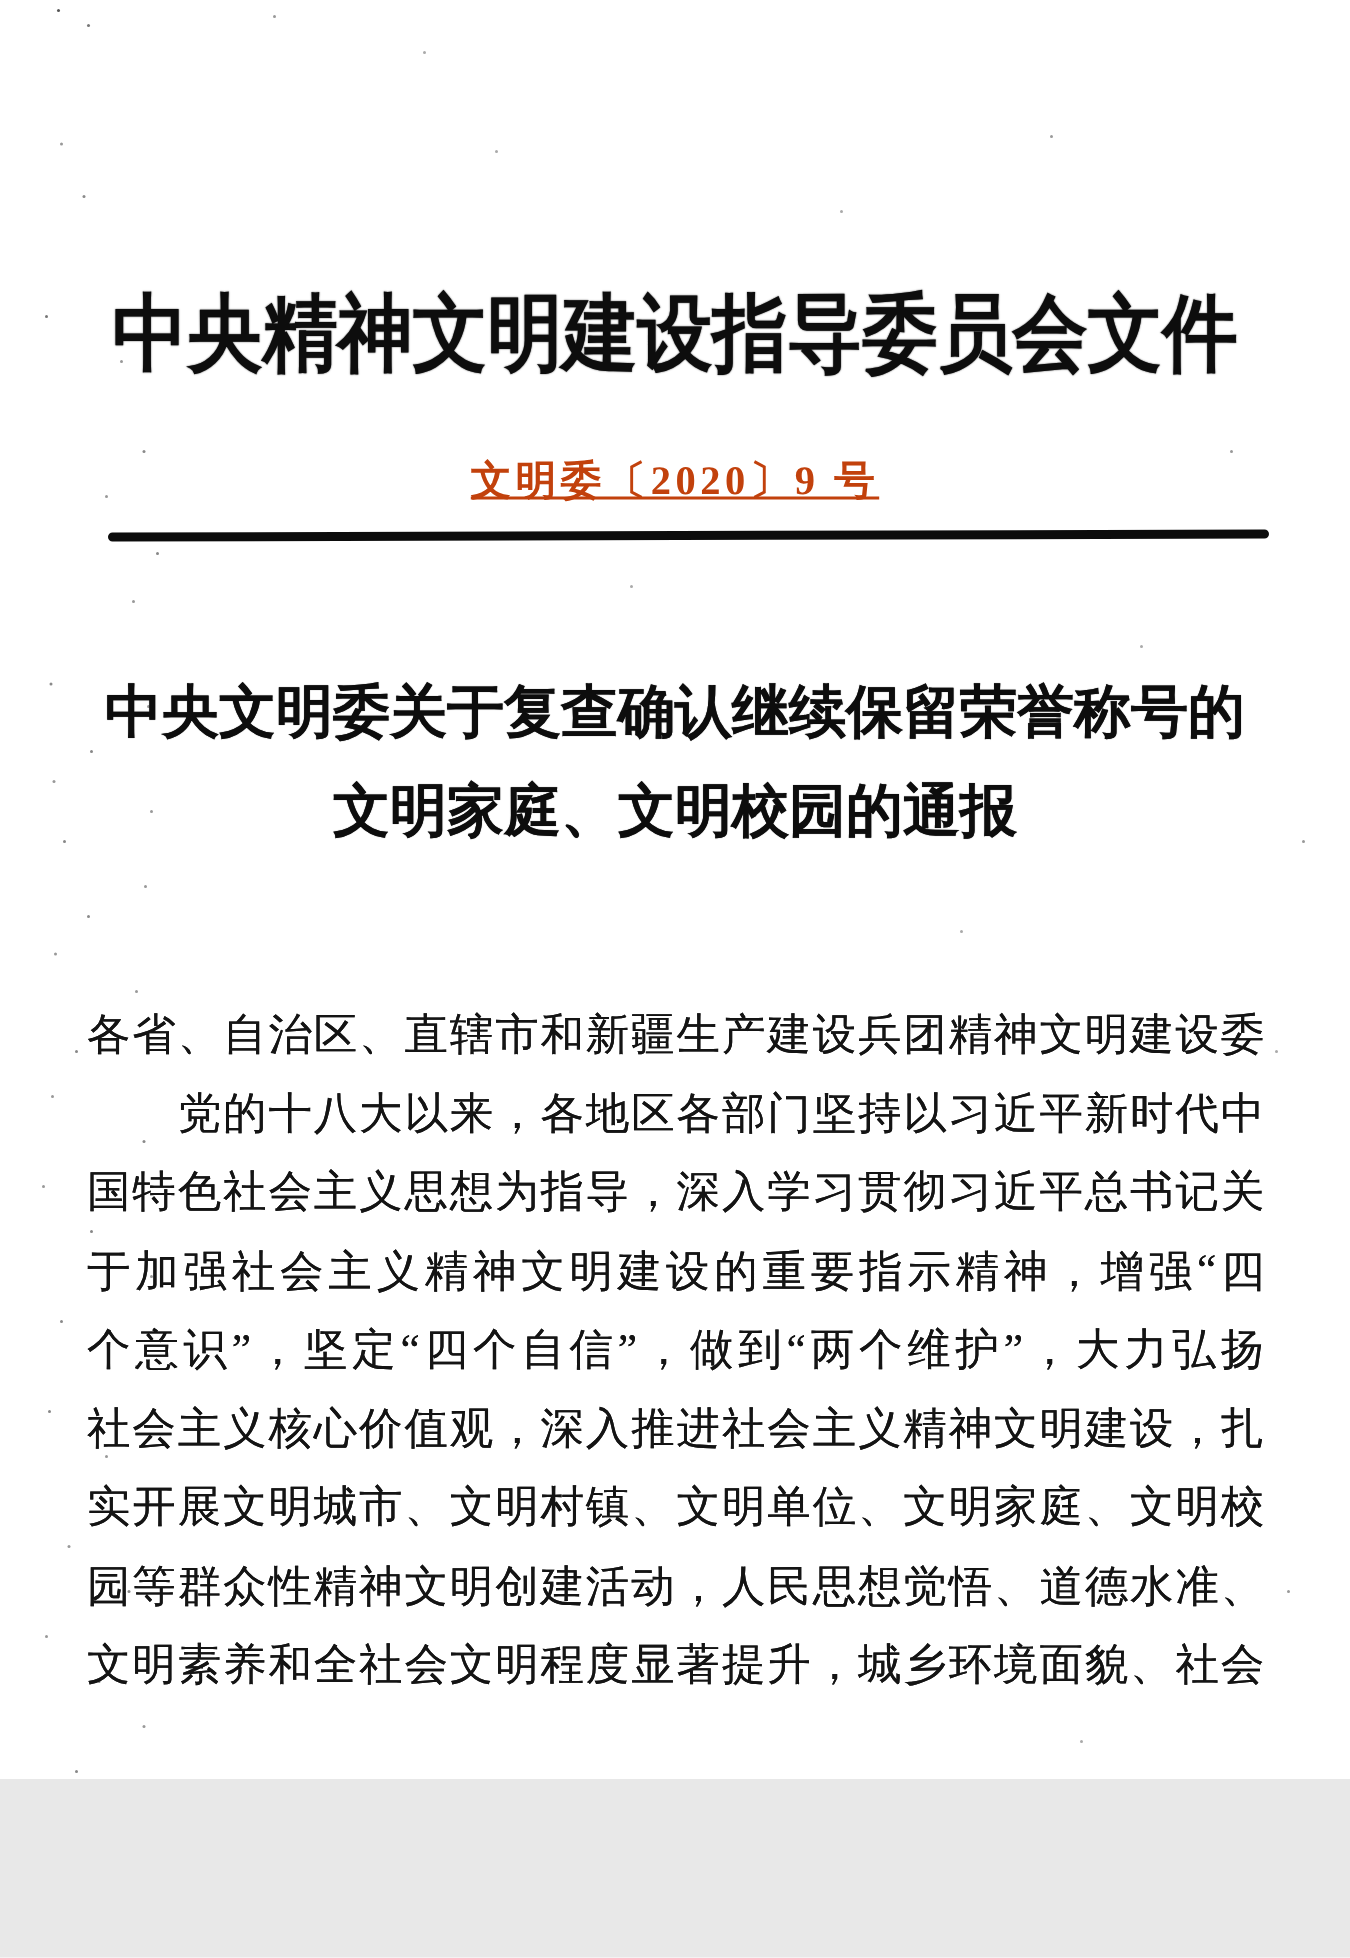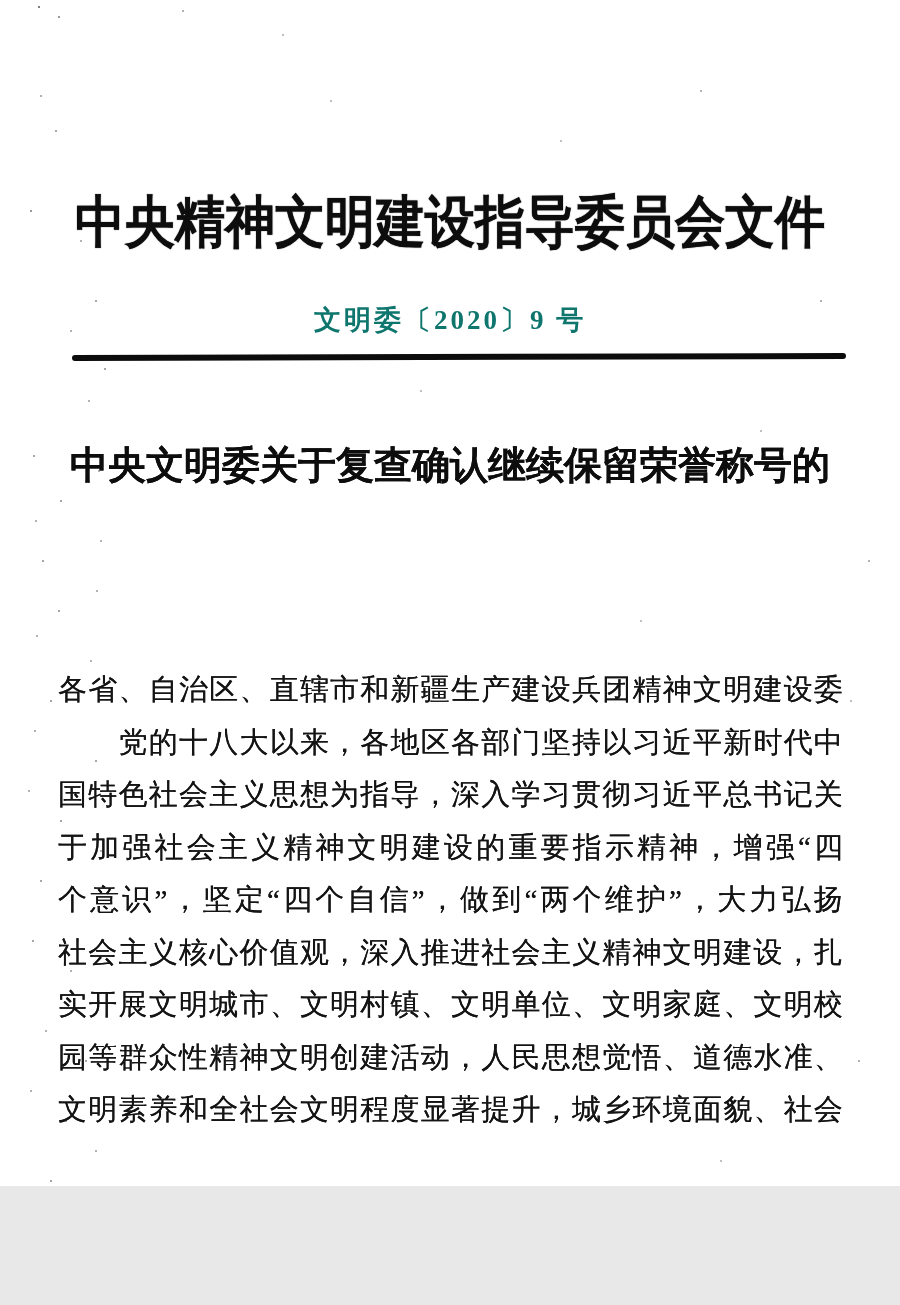--- a/index.html
+++ b/index.html
@@ -44,30 +44,31 @@
     text-shadow:0 0 1px #222;
     transform:scaleY(1.12);
     transform-origin:top center;
   }
   .doc-number{
     position:absolute;top:302px;left:0;width:100%;
     text-align:center;
     font-size:27px;
     font-weight:bold;
     letter-spacing:3px;
-    color:#0f766e;
+    color:#c2410c;
+    text-decoration:underline;
   }
   .rule{
     position:absolute;top:354px;left:72px;width:774px;height:6px;
     background:#0c0c0c;
     border-radius:3px;
     transform:rotate(-0.15deg);
   }
   .doc-title{
-    position:absolute;top:432px;left:40px;right:40px;
+    position:absolute;top:442px;left:40px;right:40px;
     text-align:center;
     font-family:"Liberation Sans", sans-serif;
     font-weight:bold;
     font-size:38px;
     line-height:66px;
     color:#0d0d0d;
     text-shadow:0 0 0.5px #111;
   }
   .body-text{
     position:absolute;top:664px;left:58px;width:785px;
@@ -103,20 +104,21 @@
   <div class="noise"></div>
 
   <div class="org-header">中央精神文明建设指导委员会文件</div>
 
   <div class="doc-number">文明委〔2020〕9 号</div>
 
   <div class="rule"></div>
 
   <div class="doc-title">
     <div>中央文明委关于复查确认继续保留荣誉称号的</div>
+    <div>文明家庭、文明校园的通报</div>
   </div>
 
   <div class="body-text">
     <div class="bline"><span>各</span><span>省</span><span>、</span><span>自</span><span>治</span><span>区</span><span>、</span><span>直</span><span>辖</span><span>市</span><span>和</span><span>新</span><span>疆</span><span>生</span><span>产</span><span>建</span><span>设</span><span>兵</span><span>团</span><span>精</span><span>神</span><span>文</span><span>明</span><span>建</span><span>设</span><span>委</span></div>
     <div class="bline"><span>　</span><span>　</span><span>党</span><span>的</span><span>十</span><span>八</span><span>大</span><span>以</span><span>来</span><span>，</span><span>各</span><span>地</span><span>区</span><span>各</span><span>部</span><span>门</span><span>坚</span><span>持</span><span>以</span><span>习</span><span>近</span><span>平</span><span>新</span><span>时</span><span>代</span><span>中</span></div>
     <div class="bline"><span>国</span><span>特</span><span>色</span><span>社</span><span>会</span><span>主</span><span>义</span><span>思</span><span>想</span><span>为</span><span>指</span><span>导</span><span>，</span><span>深</span><span>入</span><span>学</span><span>习</span><span>贯</span><span>彻</span><span>习</span><span>近</span><span>平</span><span>总</span><span>书</span><span>记</span><span>关</span></div>
     <div class="bline"><span>于</span><span>加</span><span>强</span><span>社</span><span>会</span><span>主</span><span>义</span><span>精</span><span>神</span><span>文</span><span>明</span><span>建</span><span>设</span><span>的</span><span>重</span><span>要</span><span>指</span><span>示</span><span>精</span><span>神</span><span>，</span><span>增</span><span>强</span><span>“</span><span>四</span></div>
     <div class="bline"><span>个</span><span>意</span><span>识</span><span>”</span><span>，</span><span>坚</span><span>定</span><span>“</span><span>四</span><span>个</span><span>自</span><span>信</span><span>”</span><span>，</span><span>做</span><span>到</span><span>“</span><span>两</span><span>个</span><span>维</span><span>护</span><span>”</span><span>，</span><span>大</span><span>力</span><span>弘</span><span>扬</span></div>
     <div class="bline"><span>社</span><span>会</span><span>主</span><span>义</span><span>核</span><span>心</span><span>价</span><span>值</span><span>观</span><span>，</span><span>深</span><span>入</span><span>推</span><span>进</span><span>社</span><span>会</span><span>主</span><span>义</span><span>精</span><span>神</span><span>文</span><span>明</span><span>建</span><span>设</span><span>，</span><span>扎</span></div>
     <div class="bline"><span>实</span><span>开</span><span>展</span><span>文</span><span>明</span><span>城</span><span>市</span><span>、</span><span>文</span><span>明</span><span>村</span><span>镇</span><span>、</span><span>文</span><span>明</span><span>单</span><span>位</span><span>、</span><span>文</span><span>明</span><span>家</span><span>庭</span><span>、</span><span>文</span><span>明</span><span>校</span></div>

